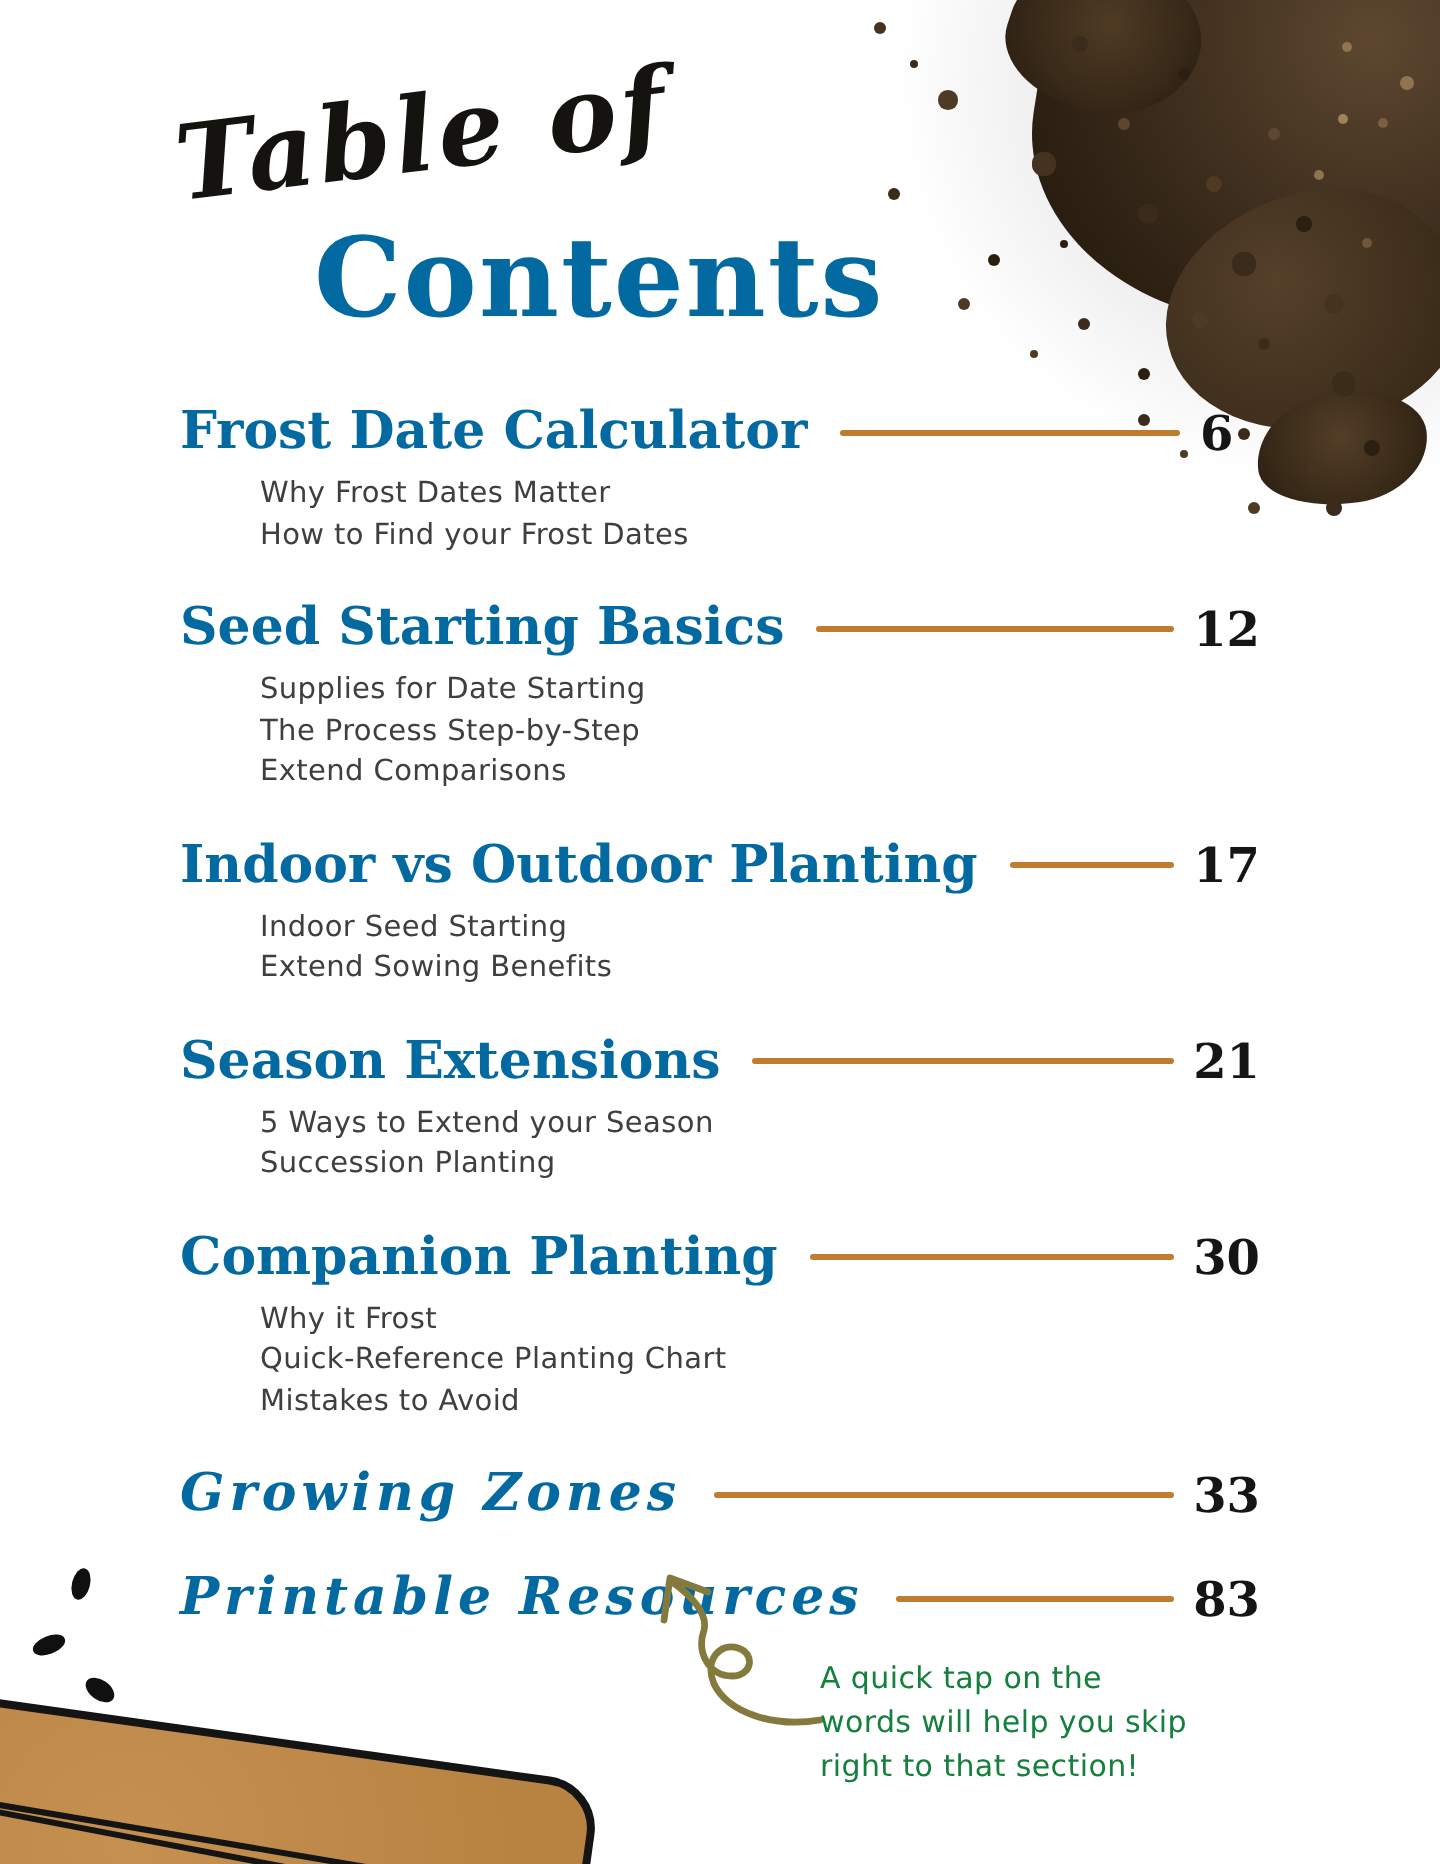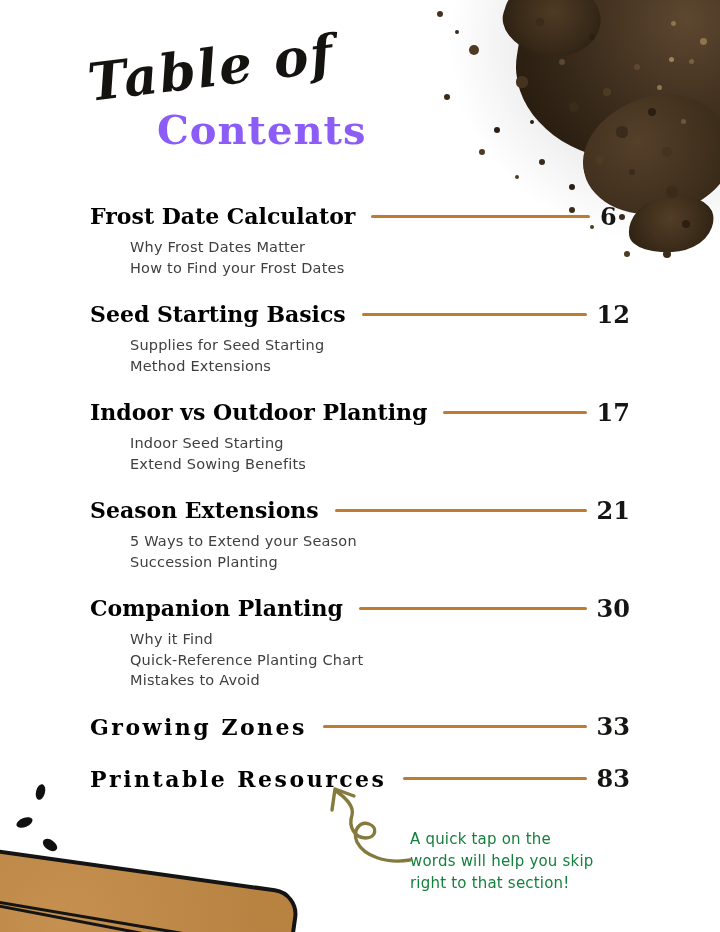--- a/index.html
+++ b/index.html
@@ -24,40 +24,40 @@
     color: #15130f;
     transform: rotate(-7deg);
     transform-origin: left bottom;
     letter-spacing: 2px;
   }
   .title-main {
     position: absolute;
     left: 157px; top: 106px;
     font-family: "DejaVu Serif", "Liberation Serif", serif;
     font-weight: 700;
-    font-size: 40px;
-    color: #8b5cf6;
+    font-size: 55px;
+    color: #0369a1;
     letter-spacing: 1px;
   }
 
   
   .toc { position: absolute; left: 90px; top: 200px; width: 540px; }
   .toc-section { margin-top: 20px; }
   .toc-section:first-child { margin-top: 0; }
   .toc-row { display: flex; align-items: center; }
   .toc-heading {
     font-family: "DejaVu Serif", "Liberation Serif", serif;
     font-weight: 700;
-    font-size: 22px;
+    font-size: 26px;
     line-height: 32px;
-    color: #000000;
+    color: #0369a1;
     white-space: nowrap;
     cursor: pointer;
   }
-  .toc-section.wide .toc-heading { letter-spacing: 2.5px; }
+  .toc-section.wide .toc-heading { letter-spacing: 2.5px; font-style: italic; }
   .leader {
     flex: 1 1 auto;
     height: 3px;
     background: #bf7c2f;
     margin: 0 10px 0 16px;
     border-radius: 2px;
     min-width: 30px;
   }
   .pagenum {
     font-family: "DejaVu Serif", "Liberation Serif", serif;
@@ -197,22 +197,23 @@
           <li>How to Find your Frost Dates</li>
         </ul>
       </section>
       <section class="toc-section">
         <div class="toc-row">
           <h2 class="toc-heading">Seed Starting Basics</h2>
           <div class="leader"></div>
           <div class="pagenum">12</div>
         </div>
         <ul class="toc-sub">
-          <li>Supplies for Seed Starting</li>
-          <li>Method Extensions</li>
+          <li>Supplies for Date Starting</li>
+          <li>The Process Step-by-Step</li>
+          <li>Extend Comparisons</li>
         </ul>
       </section>
       <section class="toc-section">
         <div class="toc-row">
           <h2 class="toc-heading">Indoor vs Outdoor Planting</h2>
           <div class="leader"></div>
           <div class="pagenum">17</div>
         </div>
         <ul class="toc-sub">
           <li>Indoor Seed Starting</li>
@@ -230,21 +231,21 @@
           <li>Succession Planting</li>
         </ul>
       </section>
       <section class="toc-section">
         <div class="toc-row">
           <h2 class="toc-heading">Companion Planting</h2>
           <div class="leader"></div>
           <div class="pagenum">30</div>
         </div>
         <ul class="toc-sub">
-          <li>Why it Find</li>
+          <li>Why it Frost</li>
           <li>Quick-Reference Planting Chart</li>
           <li>Mistakes to Avoid</li>
         </ul>
       </section>
       <section class="toc-section wide">
         <div class="toc-row">
           <h2 class="toc-heading">Growing Zones</h2>
           <div class="leader"></div>
           <div class="pagenum">33</div>
         </div>

